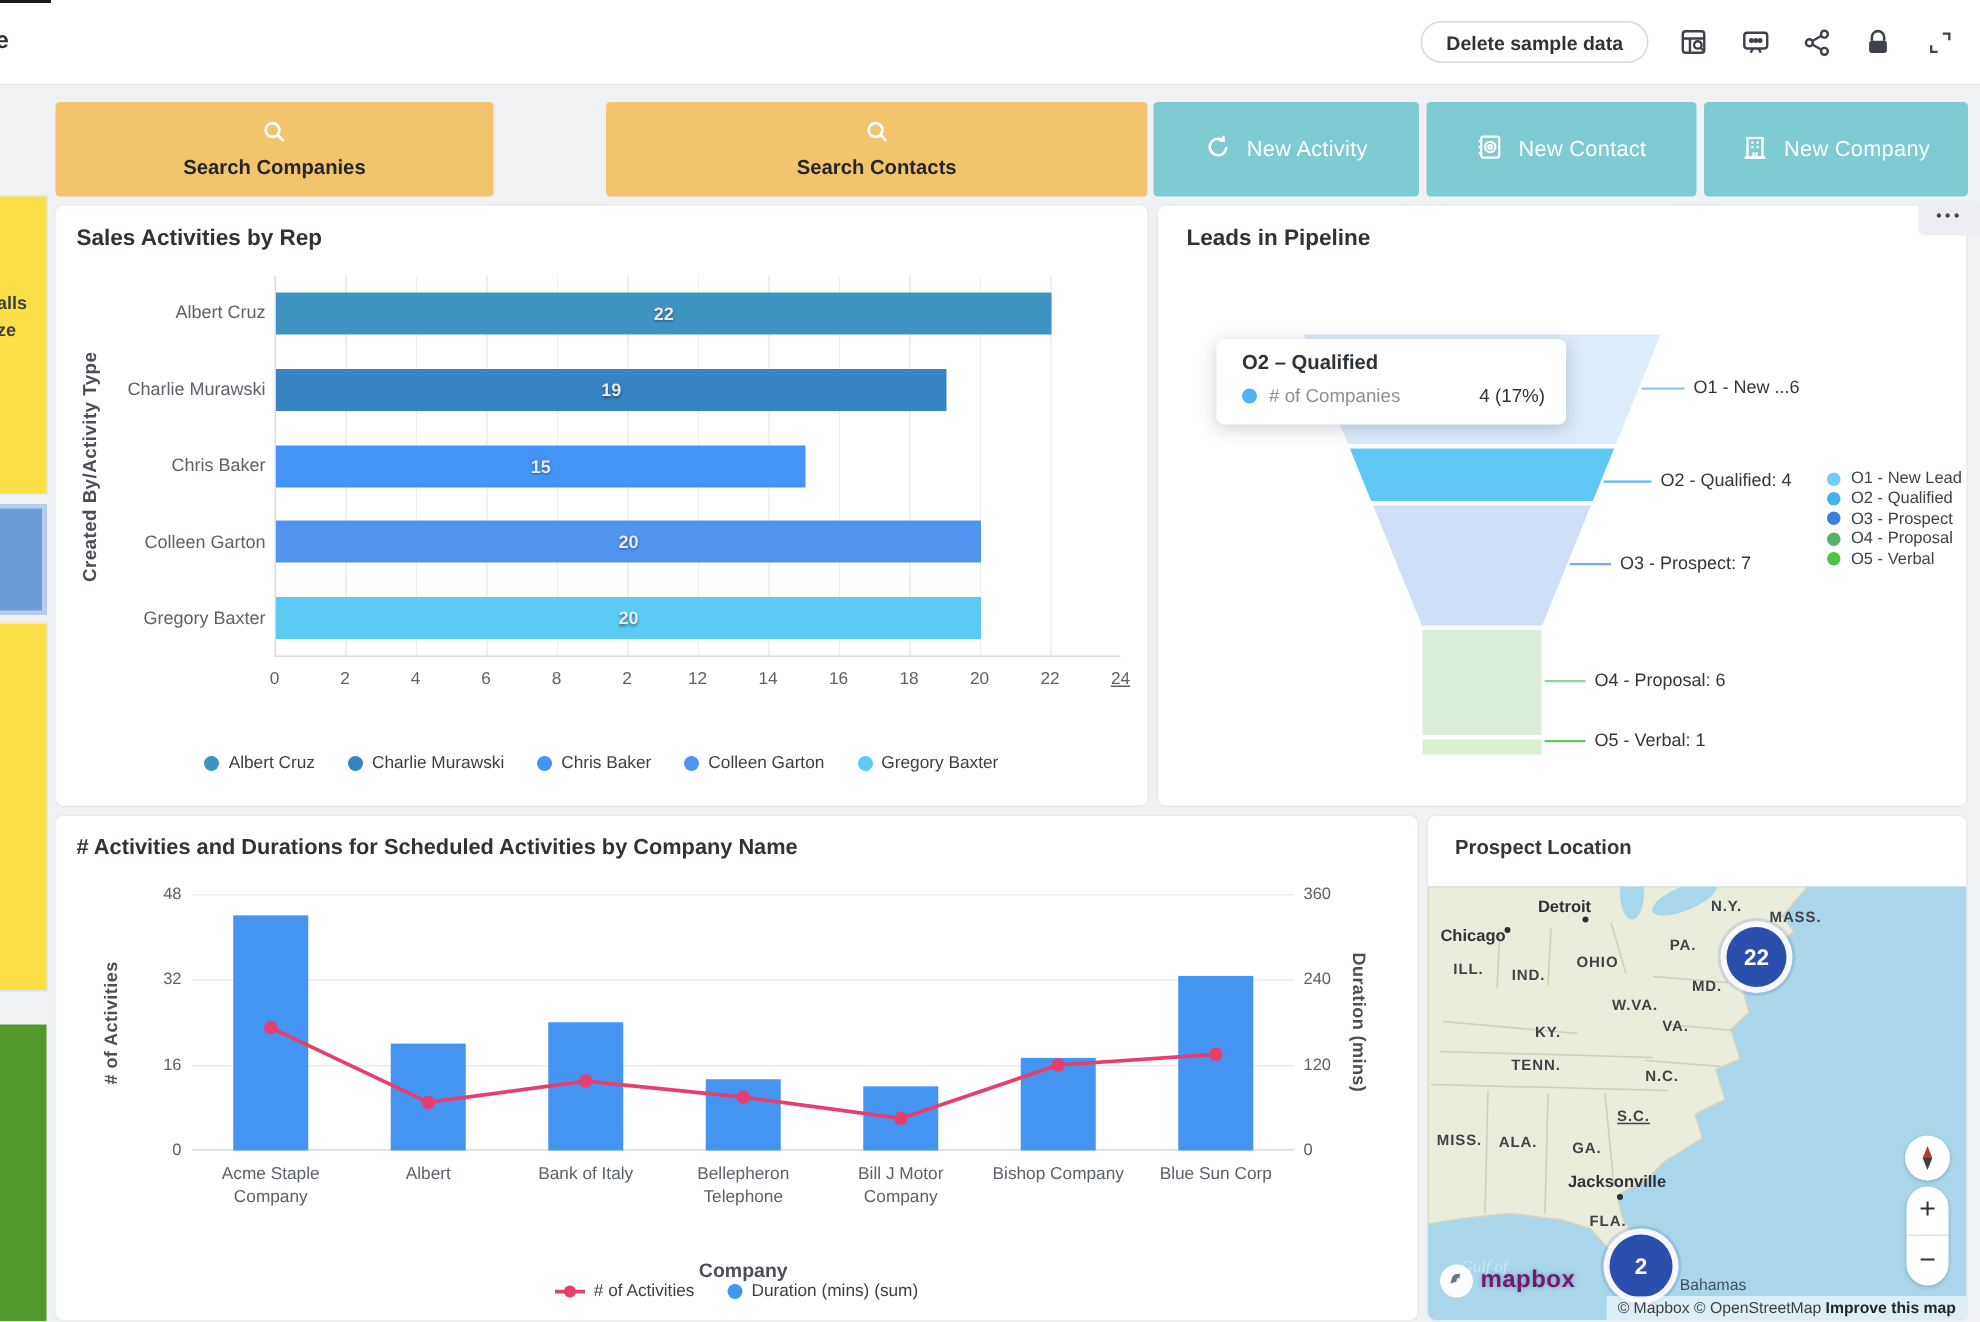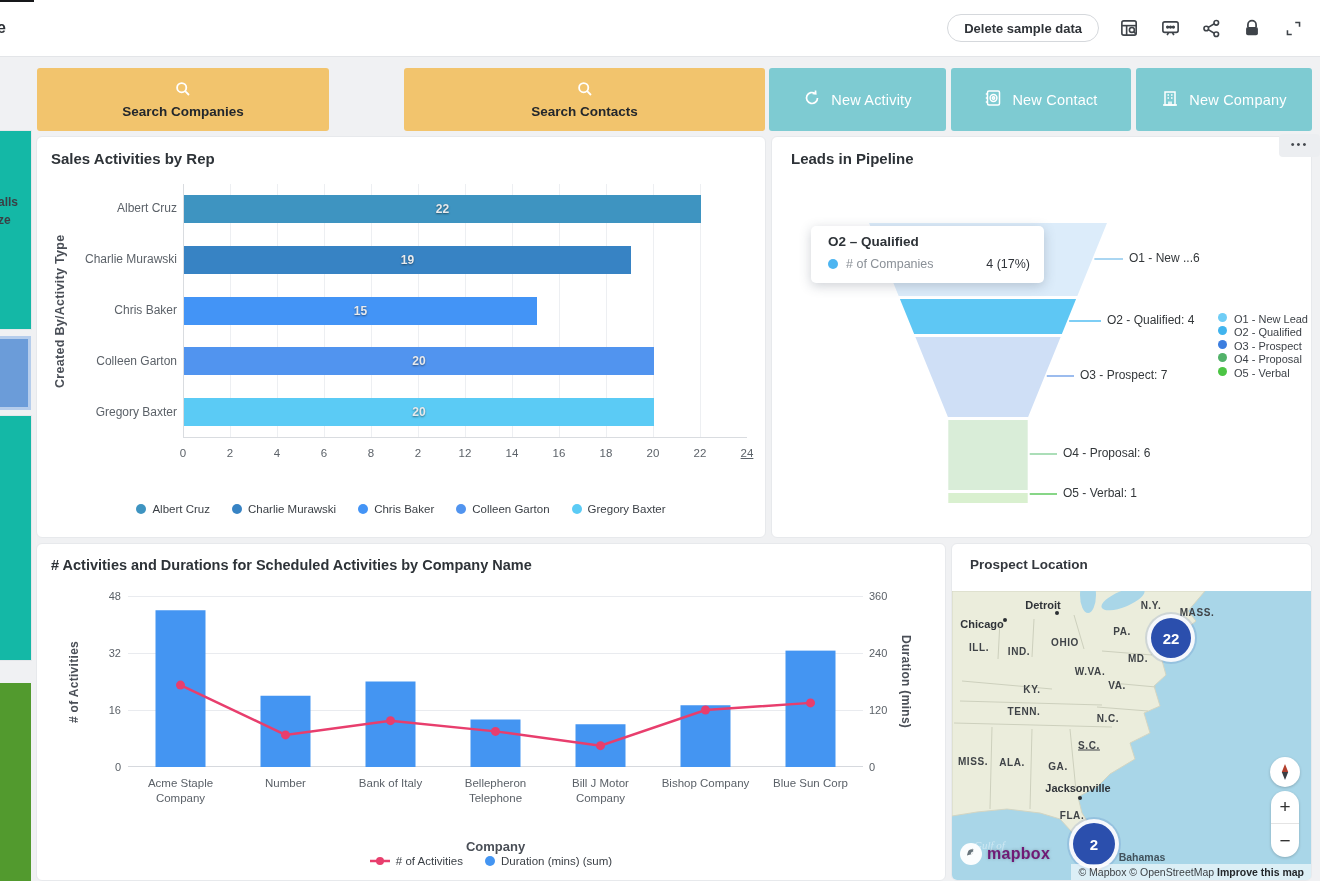--- a/index.html
+++ b/index.html
@@ -10,21 +10,21 @@
   
   #topbar { position:absolute; left:0; top:0; width:1320px; height:57px; background:#fff; border-bottom:1px solid #e3e5e8; z-index:5; }
   .tb-fragment { position:absolute; left:-3px; top:19px; font-size:16px; font-weight:bold; color:#2c3036; }
   .tb-topline { position:absolute; left:0; top:0; width:34px; height:2px; background:#17181a; }
   .tb-right { position:absolute; right:16px; top:14px; display:flex; align-items:center; gap:19px; }
   .pill { border:1px solid #d5d8dc; border-radius:15px; height:28px; padding:0 16px; display:flex; align-items:center; font-size:13px; font-weight:600; color:#2f3338; background:#fff; cursor:pointer; white-space:nowrap; }
   .tb-icon { width:22px; height:22px; display:flex; align-items:center; justify-content:center; cursor:pointer; }
   .tb-icon svg { display:block; }
 
   
-  .ls-panel { position:absolute; left:0; width:32px; background:#14b8a6; border:1px solid #e5e7ea; border-left:none; }
+  .ls-panel { position:absolute; left:0; width:32px; background:#fde047; border:1px solid #e5e7ea; border-left:none; }
   .ls-frag { position:absolute; left:-2px; font-size:12px; font-weight:600; color:#3a3f45; white-space:nowrap; }
   .ls-blue { position:absolute; left:0; top:336px; width:31px; height:74px; background:#6b9cd9; border:3px solid #b5cdec; border-left:none; }
   .ls-green { position:absolute; left:0; top:683px; width:31px; height:198px; background:#529a2e; }
 
   
   .big-btn { position:absolute; top:68px; height:63px; border-radius:3px; display:flex; align-items:center; justify-content:center; cursor:pointer; }
   .big-btn.orange { background:#f2c46d; flex-direction:column; gap:3px; }
   .big-btn.orange .lbl { font-weight:bold; font-size:13.5px; color:#23272c; }
   .big-btn.teal { background:#7ecbd2; color:#fff; gap:10px; font-size:14.5px; }
   .big-btn.teal .lbl { font-weight:normal; letter-spacing:.2px; }
@@ -48,38 +48,38 @@
   .axis-title-x { position:absolute; font-weight:bold; font-size:13px; color:#4a4f57; text-align:center; }
   .vlabel { position:absolute; writing-mode:vertical-rl; transform:rotate(180deg); display:flex; align-items:center; justify-content:center; font-weight:bold; font-size:12.5px; color:#4a4f57; letter-spacing:.3px; }
   .vlabel.noflip { transform:none; }
   .legend-row { position:absolute; left:0; width:100%; display:flex; justify-content:center; gap:22px; }
   .leg-item { display:flex; align-items:center; gap:6px; font-size:11.5px; color:#3a3f45; cursor:pointer; }
   .leg-dot { width:10px; height:10px; border-radius:50%; flex:none; }
 
   
   #funnel-svg { position:absolute; left:0; top:0; }
   .fn-label { position:absolute; font-size:12px; color:#33373a; white-space:nowrap; }
-  .fn-leg { position:absolute; display:flex; align-items:flex-start; gap:7px; font-size:11px; color:#3d4248; cursor:pointer; }
+  .fn-leg { position:absolute; display:flex; align-items:center; gap:7px; font-size:11px; color:#3d4248; cursor:pointer; }
   .fn-leg .leg-dot { width:9px; height:9px; }
   #fn-tooltip { position:absolute; left:39px; top:89px; width:233px; height:57px; background:#fff; border-radius:5px; box-shadow:0 3px 12px rgba(60,70,90,.25); z-index:3; }
   #fn-tooltip .tt-title { position:absolute; left:17px; top:8px; font-size:13.5px; font-weight:bold; color:#2e3338; }
   #fn-tooltip .tt-row { position:absolute; left:17px; right:14px; top:31px; display:flex; align-items:center; gap:8px; font-size:12.5px; color:#8a9097; }
   #fn-tooltip .tt-val { margin-left:auto; color:#30343a; }
 
   
   #c3-svg { position:absolute; left:91px; top:52px; }
   .c3-ltick { position:absolute; left:48px; width:36px; text-align:right; font-size:11px; color:#5b6168; }
   .c3-rtick { position:absolute; left:832px; width:40px; font-size:11px; color:#5b6168; }
   .c3-cat { position:absolute; top:232px; width:106px; text-align:center; font-size:11.5px; color:#5b6168; line-height:1.3; }
 
   
   #map-area { position:absolute; left:0; top:47px; width:359px; height:290px; background:#a9d6e8; overflow:hidden; }
   .map-state { position:absolute; font-size:10px; font-weight:bold; color:#3f4347; letter-spacing:.6px; transform:translate(-50%,-50%); white-space:nowrap; }
   .map-city { position:absolute; font-size:11px; font-weight:600; color:#2f3338; transform:translate(-50%,-50%); white-space:nowrap; }
-  .map-island { position:absolute; font-size:10.5px; font-weight:700; color:#41525c; transform:translate(-50%,-50%); }
+  .map-island { position:absolute; font-size:10.5px; font-weight:400; color:#41525c; transform:translate(-50%,-50%); }
   .map-dot { position:absolute; width:4px; height:4px; border-radius:50%; background:#2b2f33; }
   .cluster { position:absolute; border-radius:50%; background:#2b4fad; border:4px solid rgba(255,255,255,.96); color:#fff; font-weight:bold; font-size:15px; display:flex; align-items:center; justify-content:center; box-shadow:0 0 0 2px rgba(43,79,173,.15); cursor:pointer; }
   .map-ctl-compass { position:absolute; left:318px; top:166px; width:30px; height:30px; border-radius:50%; background:#fff; box-shadow:0 1px 3px rgba(0,0,0,.2); display:flex; align-items:center; justify-content:center; cursor:pointer; }
   .map-zoom { position:absolute; left:319px; top:200px; width:28px; height:66px; background:#fff; border-radius:14px; box-shadow:0 1px 3px rgba(0,0,0,.2); overflow:hidden; }
   .map-zoom div { height:33px; display:flex; align-items:center; justify-content:center; font-size:19px; color:#333; cursor:pointer; }
   .map-zoom div:first-child { border-bottom:1px solid #e4e4e4; }
   .mapbox-logo { position:absolute; left:7px; top:251px; display:flex; align-items:center; gap:4px; }
   .mapbox-logo .word { color:#701a75; font-weight:bold; font-size:16px; letter-spacing:.3px; text-shadow:0 0 3px rgba(90,110,120,.6); }
   .sea-label { position:absolute; left:22px; top:248px; font-family:"Liberation Serif",serif; font-style:italic; font-size:11px; color:#cde7f2; }
   .map-attrib { position:absolute; right:0; bottom:0; background:rgba(255,255,255,.6); padding:2px 7px 3px 7px; font-size:10.5px; color:#3b3f43; white-space:nowrap; }
@@ -356,21 +356,21 @@
         <div class="c3-ltick" style="top: 217px;">0</div>
       </div>
     <div id="c3-rticks">
         <div class="c3-rtick" style="top: 46px;">360</div>
         <div class="c3-rtick" style="top: 103px;">240</div>
         <div class="c3-rtick" style="top: 160px;">120</div>
         <div class="c3-rtick" style="top: 217px;">0</div>
       </div>
     <div id="c3-cats">
         <div class="c3-cat" style="left: 90.5px;">Acme Staple Company</div>
-        <div class="c3-cat" style="left: 195.5px;">Number</div>
+        <div class="c3-cat" style="left: 195.5px;">Albert</div>
         <div class="c3-cat" style="left: 300.5px;">Bank of Italy</div>
         <div class="c3-cat" style="left: 405.5px;">Bellepheron Telephone</div>
         <div class="c3-cat" style="left: 510.5px;">Bill J Motor Company</div>
         <div class="c3-cat" style="left: 615.5px;">Bishop Company</div>
         <div class="c3-cat" style="left: 720.5px;">Blue Sun Corp</div>
       </div>
     <div class="axis-title-x" style="left:91px;top:284px;width:735px;margin-top:11px;">Company</div>
     <div class="legend-row" id="c3-legend" style="top:311px;">
         <div class="leg-item">
           <svg width="20" height="10">

